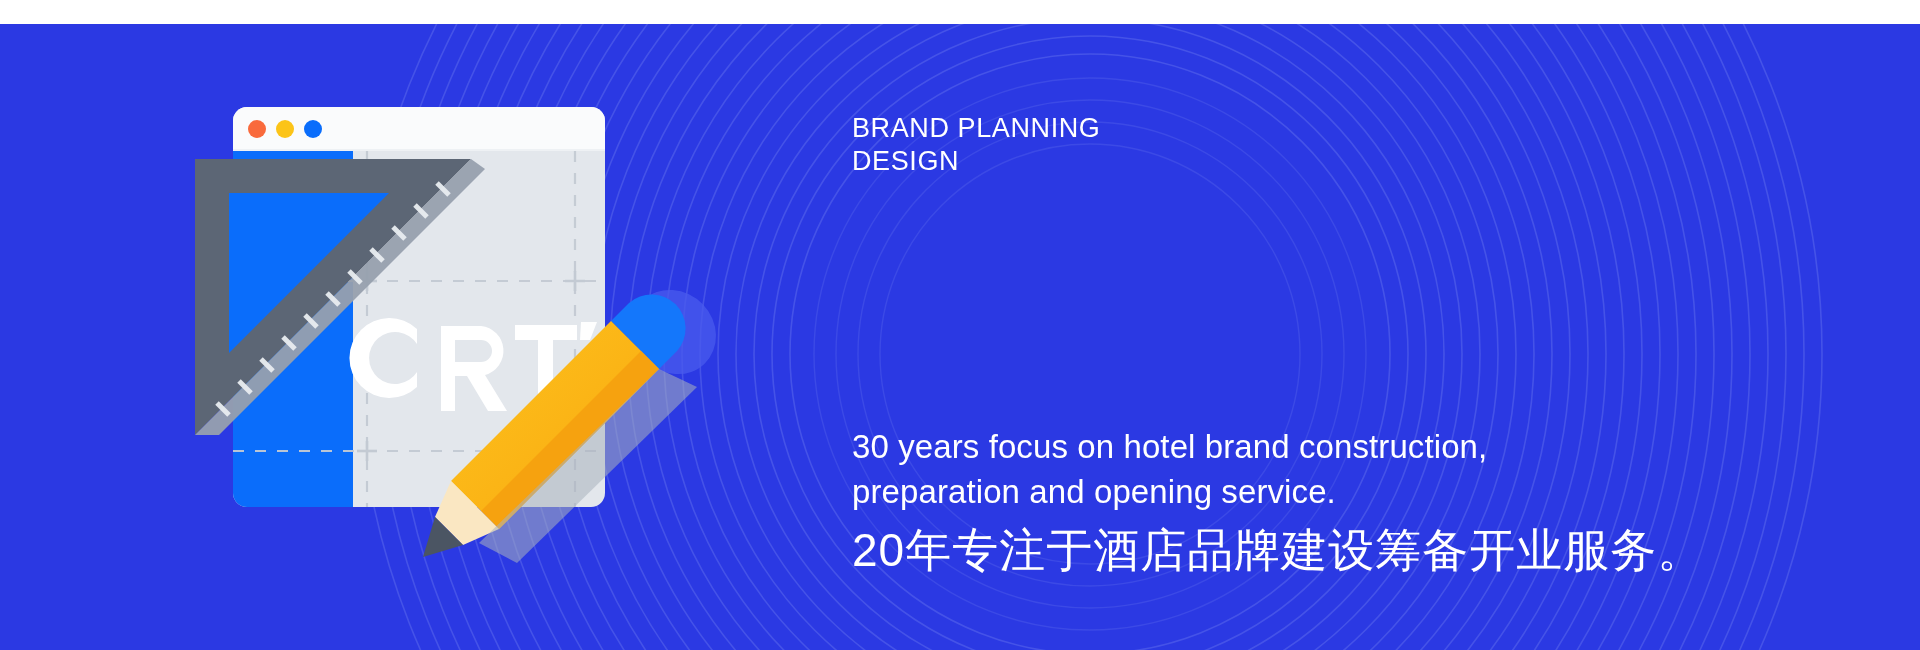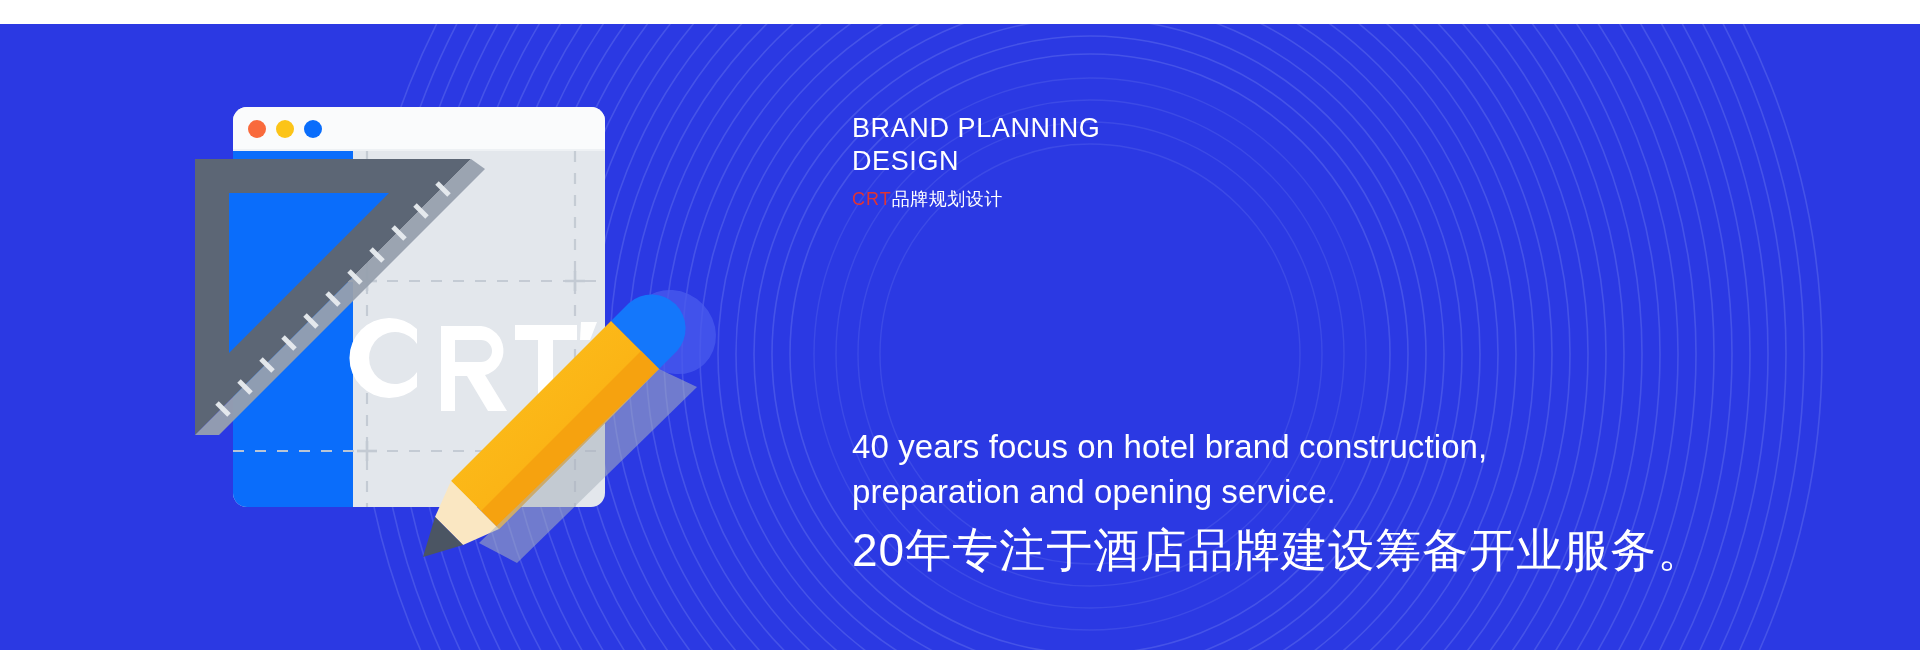--- a/index.html
+++ b/index.html
@@ -218,25 +218,22 @@
         <path d="M474 290 l38 18 l-180 176 l-38 -20 Z" fill="#A9B2BD" opacity="0.55"></path>
       </g>
     </svg>
   </div>
 
   <div id="text-col">
 
     <div class="headline-block">
       <div class="headline">BRAND PLANNING
 DESIGN</div>
-      <div class="sub-cn">
-        <span class="crt-red">CRT</span><span>品牌规划设计</span>
-      </div>
     </div>
 
     <div class="tagline-block">
-      <div class="tagline-en">40 years focus on hotel brand construction,
+      <div class="tagline-en">30 years focus on hotel brand construction,
 preparation and opening service.</div>
       <div class="tagline-cn">20年专注于酒店品牌建设筹备开业服务。</div>
     </div>
 
   </div>
 </div>
 
 </body></html>

